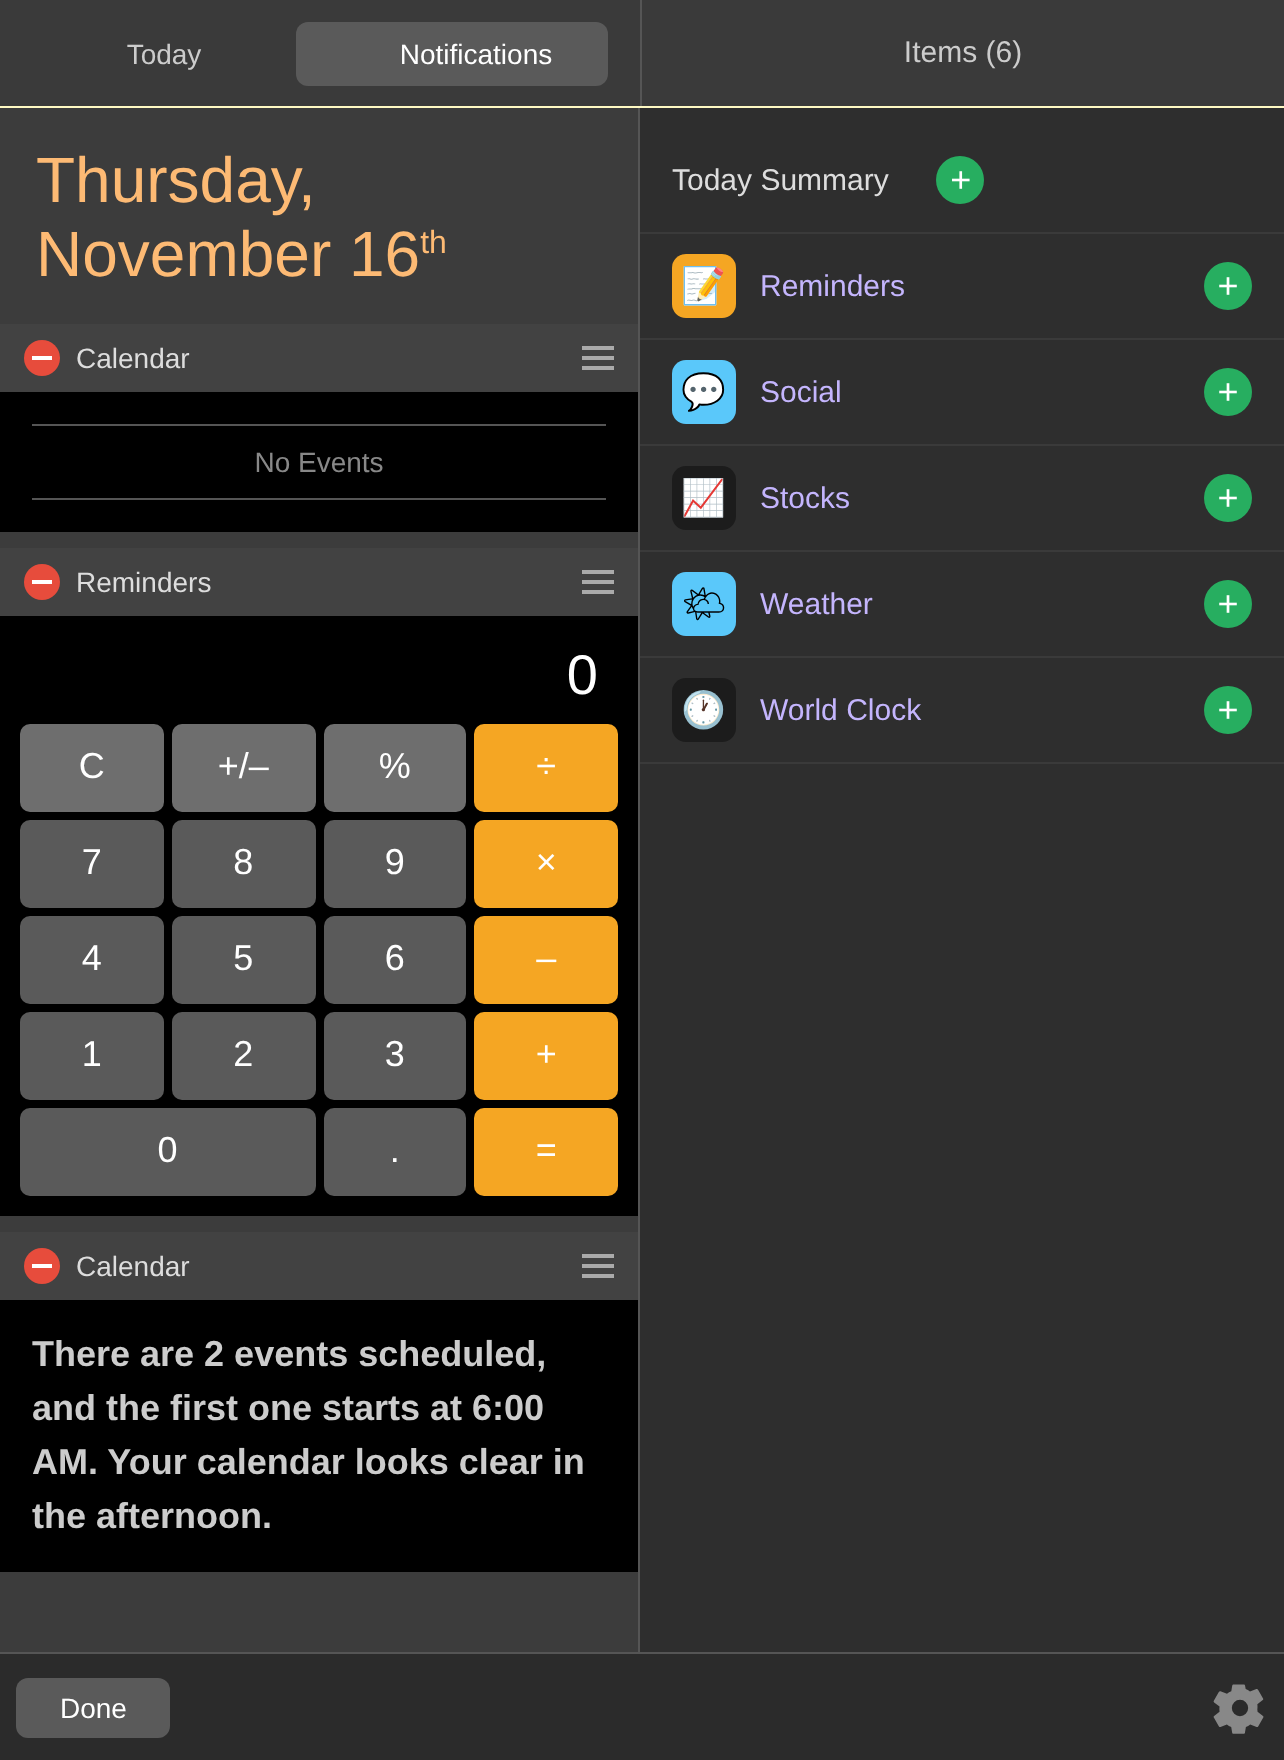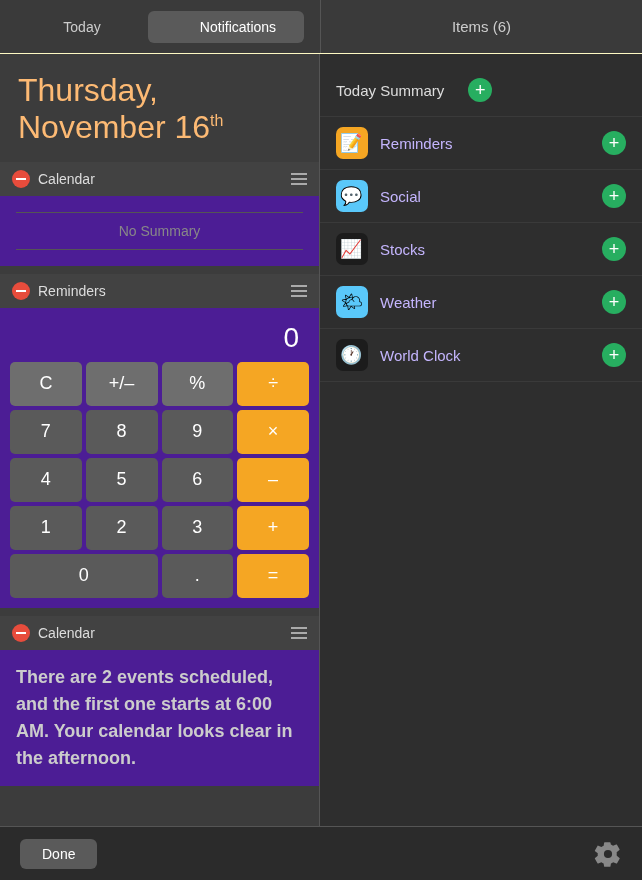--- a/index.html
+++ b/index.html
@@ -83,21 +83,21 @@
       line-height: 1.15;
     }
     .date-header sup {
       font-size: 16px;
       vertical-align: super;
     }
 
     
     .widget {
       margin: 4px 0;
-      background: #4c1d95;
+      background: #000000;
     }
     .widget-header {
       display: flex;
       align-items: center;
       justify-content: space-between;
       padding: 8px 12px;
       background: #424242;
     }
     .widget-title-row {
       display: flex;
@@ -262,21 +262,21 @@
     }
 
     
     .bottom-bar {
       height: 54px;
       background: #2b2b2b;
       border-top: 1px solid #555;
       display: flex;
       align-items: center;
       justify-content: space-between;
-      padding: 0 20px;
+      padding: 0 8px;
       flex-shrink: 0;
     }
     .done-btn {
       background: #5a5a5a;
       border: none;
       color: #fff;
       padding: 7px 22px;
       border-radius: 6px;
       font-size: 14px;
       cursor: pointer;
@@ -323,21 +323,21 @@
           <button class="remove-btn"></button>
           <span class="widget-title">Calendar</span>
         </div>
         <div class="hamburger">
           <span></span>
             <span></span>
             <span></span>
         </div>
       </div>
       <div class="calendar-body">
-        <div class="no-events">No Summary</div>
+        <div class="no-events">No Events</div>
       </div>
     </div>
 
     <div class="widget">
       <div class="widget-header">
         <div class="widget-title-row">
           <button class="remove-btn"></button>
           <span class="widget-title">Reminders</span>
         </div>
         <div class="hamburger">

